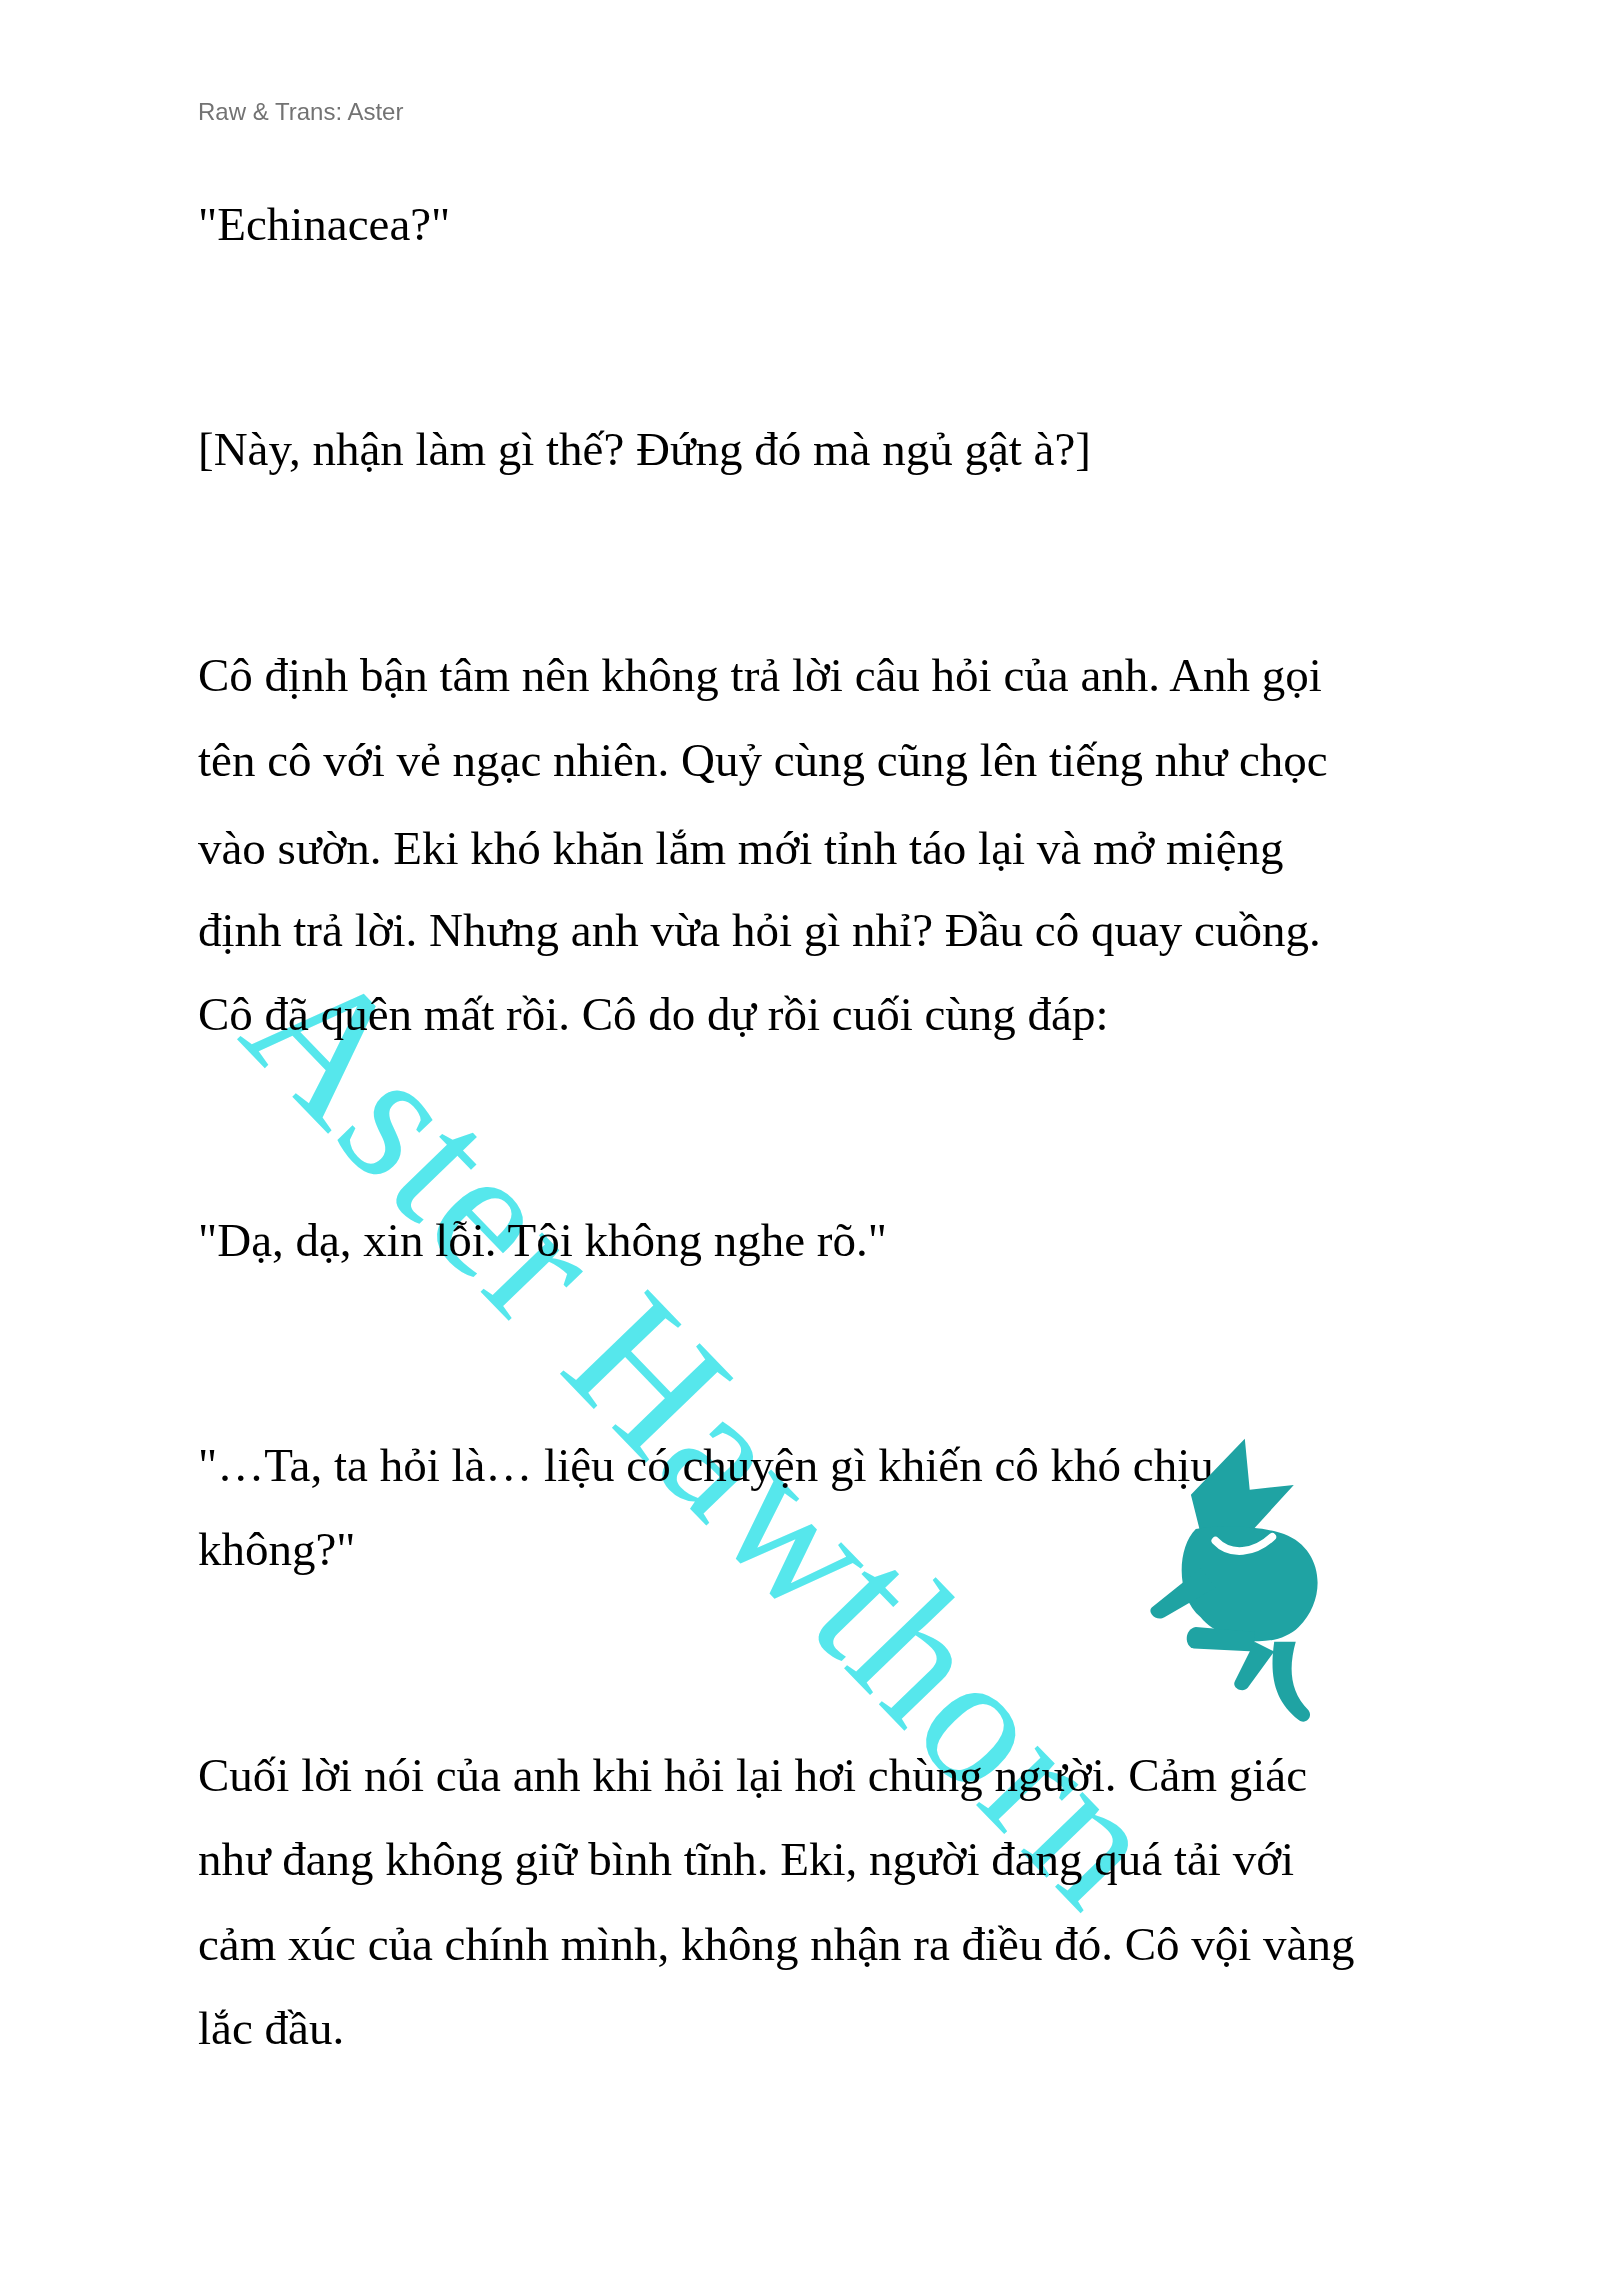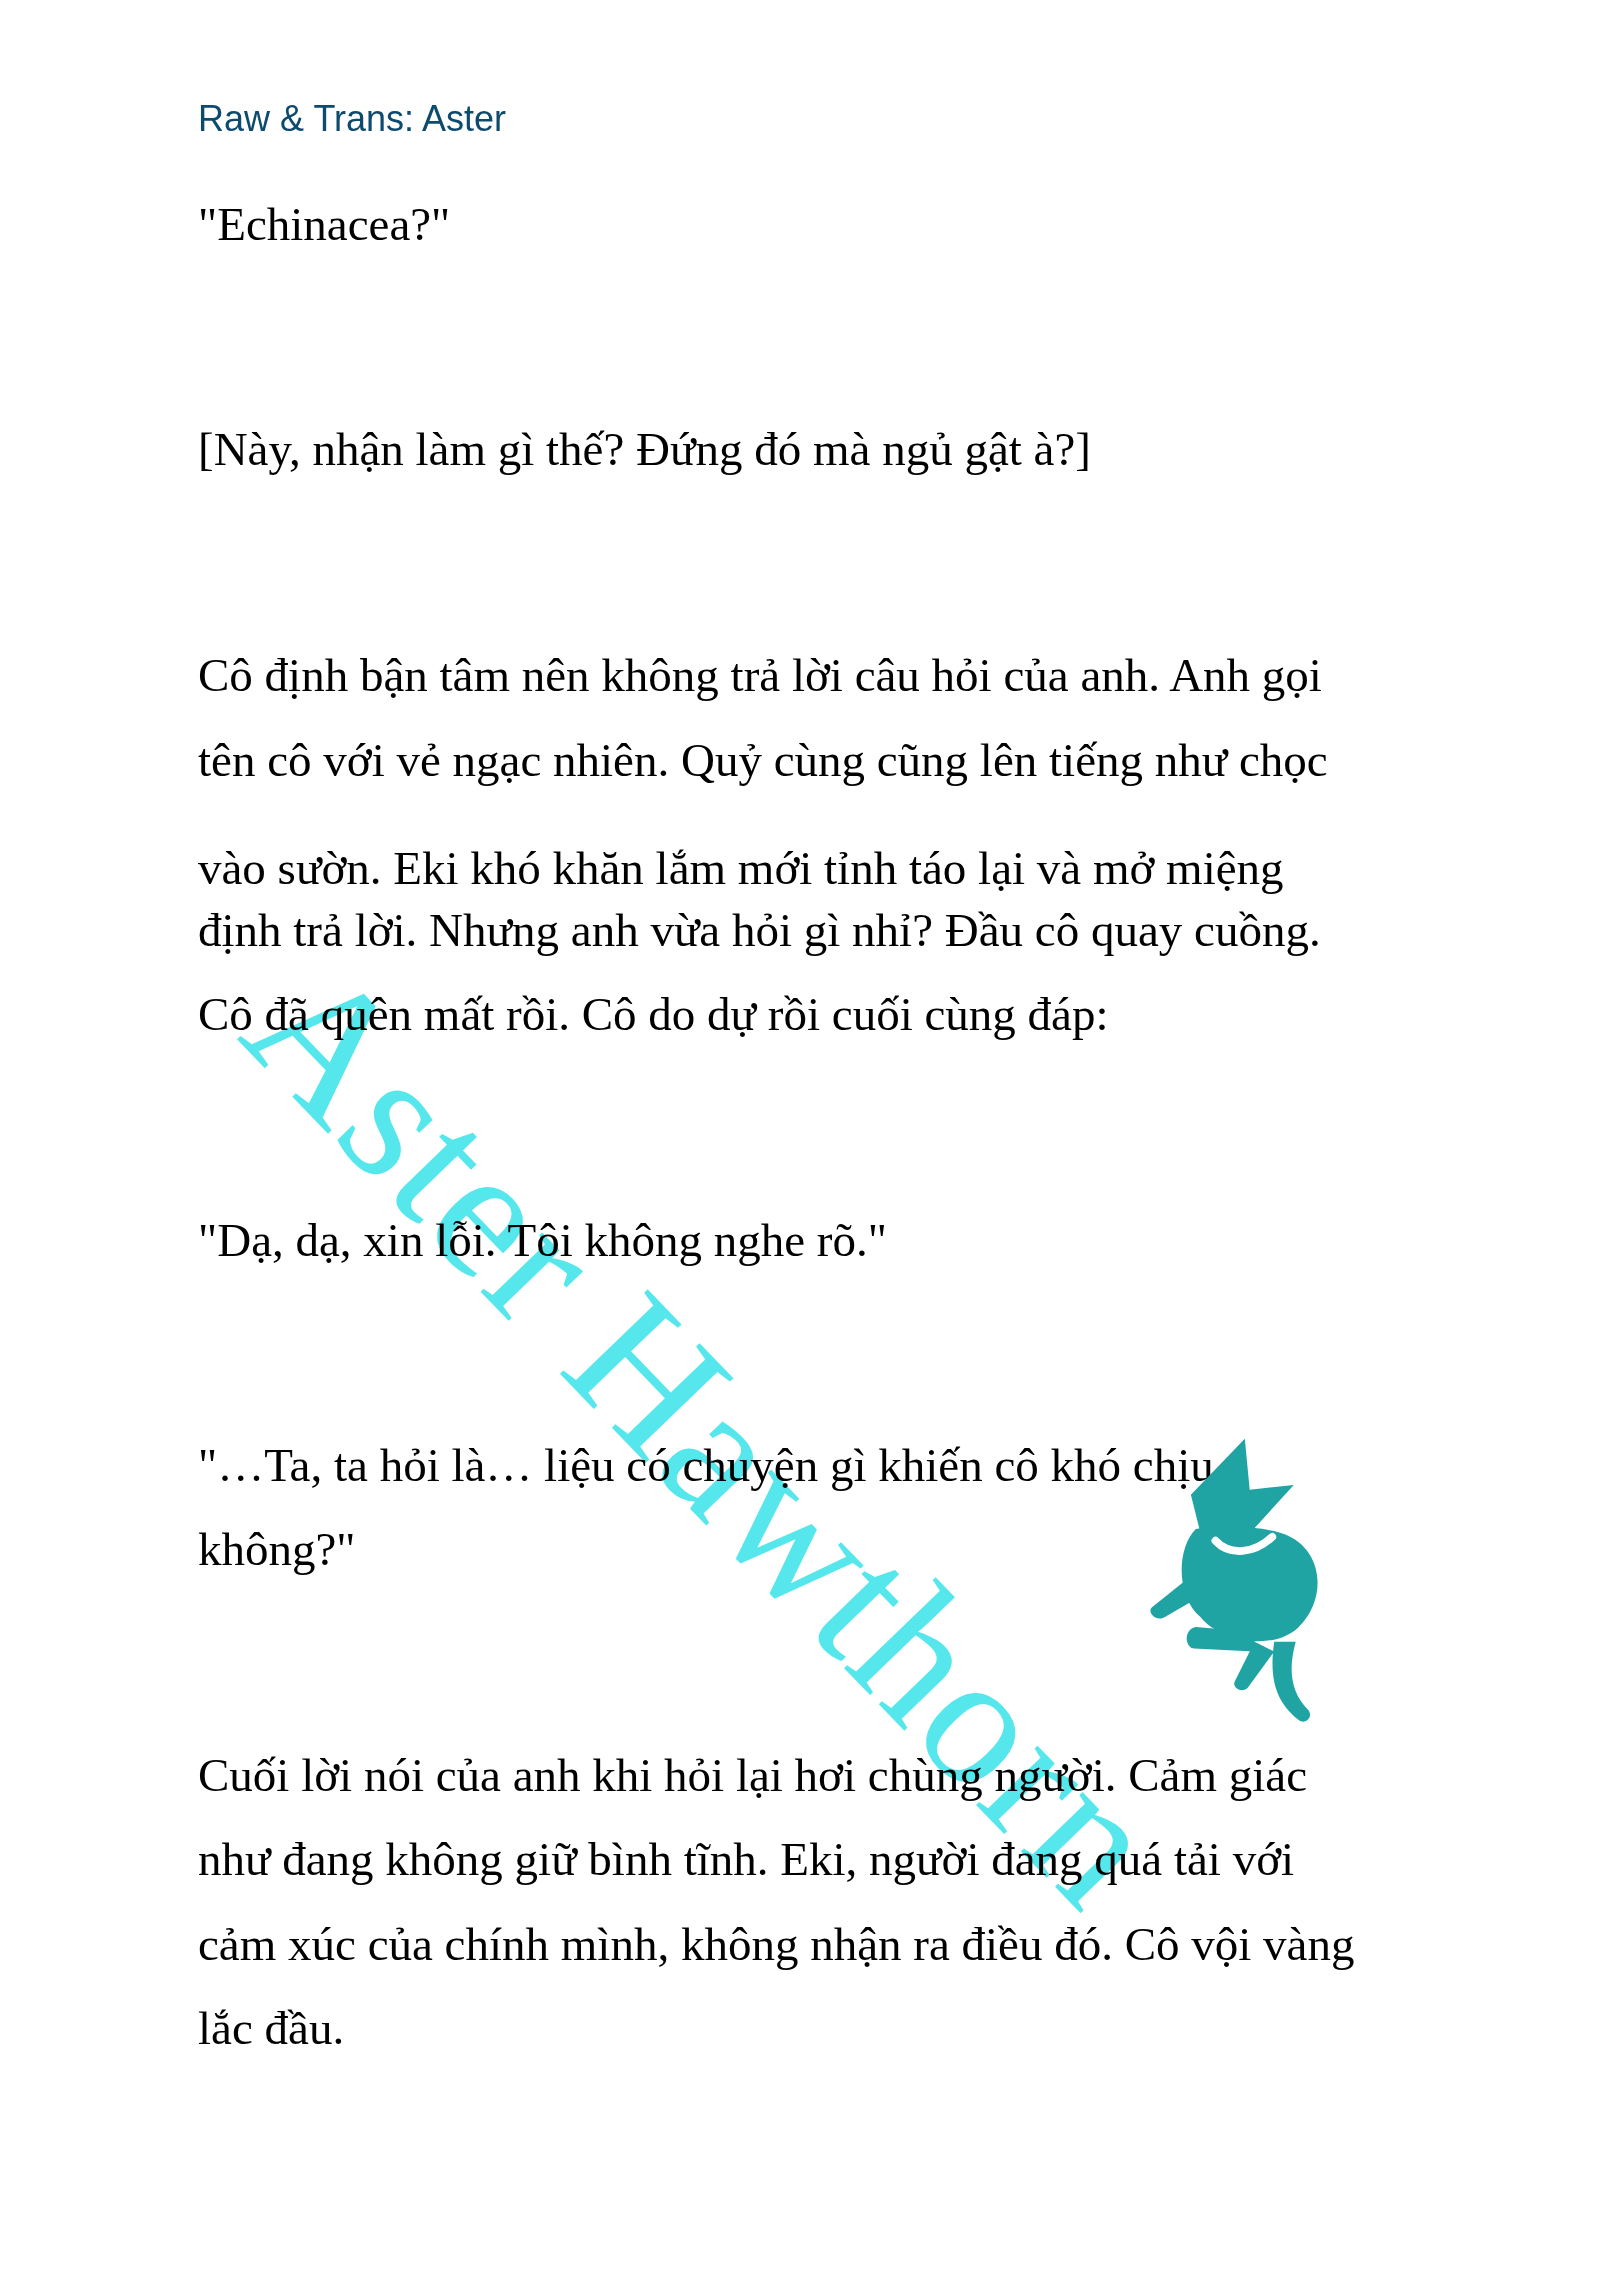--- a/index.html
+++ b/index.html
@@ -1,20 +1,20 @@
 <!DOCTYPE html>
 <html><head>
   <meta charset="utf-8">
   <style>
     html, body { margin: 0; padding: 0; background: #ffffff; }
     body { width: 1621px; height: 2293px; position: relative; overflow: hidden; }
     .page { position: absolute; left: 0; top: 0; width: 1621px; height: 2293px; background: #ffffff; }
     .header {
       position: absolute; left: 198px; top: 98px;
-      font-family: "Liberation Sans", sans-serif; font-size: 36px; color: #0c4a6e;
+      font-family: "Liberation Sans", sans-serif; font-size: 24px; color: #737373;
       white-space: nowrap;
     }
     .line {
       position: absolute; left: 198px;
       font-family: "Liberation Serif", serif; font-size: 47px; color: #000;
       white-space: nowrap; line-height: 1;
     }
     .watermark {
       position: absolute; left: 245px; top: 1029px;
       font-family: "Liberation Serif", serif; font-size: 186px; color: #4ee6ec;
@@ -32,21 +32,21 @@
   <div class="watermark">Aster Hawthorn</div>
 
   <div class="text-layer">
     <div class="header">Raw &amp; Trans: Aster</div>
 
     <div class="line" style="top:201px">"Echinacea?"</div>
     <div class="line" style="top:426px">[Này, nhận làm gì thế? Đứng đó mà ngủ gật à?]</div>
 
     <div class="line" style="top:652px">Cô định bận tâm nên không trả lời câu hỏi của anh. Anh gọi</div>
     <div class="line" style="top:737px">tên cô với vẻ ngạc nhiên. Quỷ cùng cũng lên tiếng như chọc</div>
-    <div class="line" style="top:845px">vào sườn. Eki khó khăn lắm mới tỉnh táo lại và mở miệng</div>
+    <div class="line" style="top:825px">vào sườn. Eki khó khăn lắm mới tỉnh táo lại và mở miệng</div>
     <div class="line" style="top:991px">Cô đã quên mất rồi. Cô do dự rồi cuối cùng đáp:</div>
     <div class="line" style="top:907px">định trả lời. Nhưng anh vừa hỏi gì nhỉ? Đầu cô quay cuồng.</div>
 
     <div class="line" style="top:1217px">"Dạ, dạ, xin lỗi. Tôi không nghe rõ."</div>
 
     <div class="line" style="top:1442px">"…Ta, ta hỏi là… liệu có chuyện gì khiến cô khó chịu</div>
     <div class="line" style="top:1526px">không?"</div>
 
     <div class="line" style="top:1752px">Cuối lời nói của anh khi hỏi lại hơi chùng người. Cảm giác</div>
     <div class="line" style="top:1836px">như đang không giữ bình tĩnh. Eki, người đang quá tải với</div>

